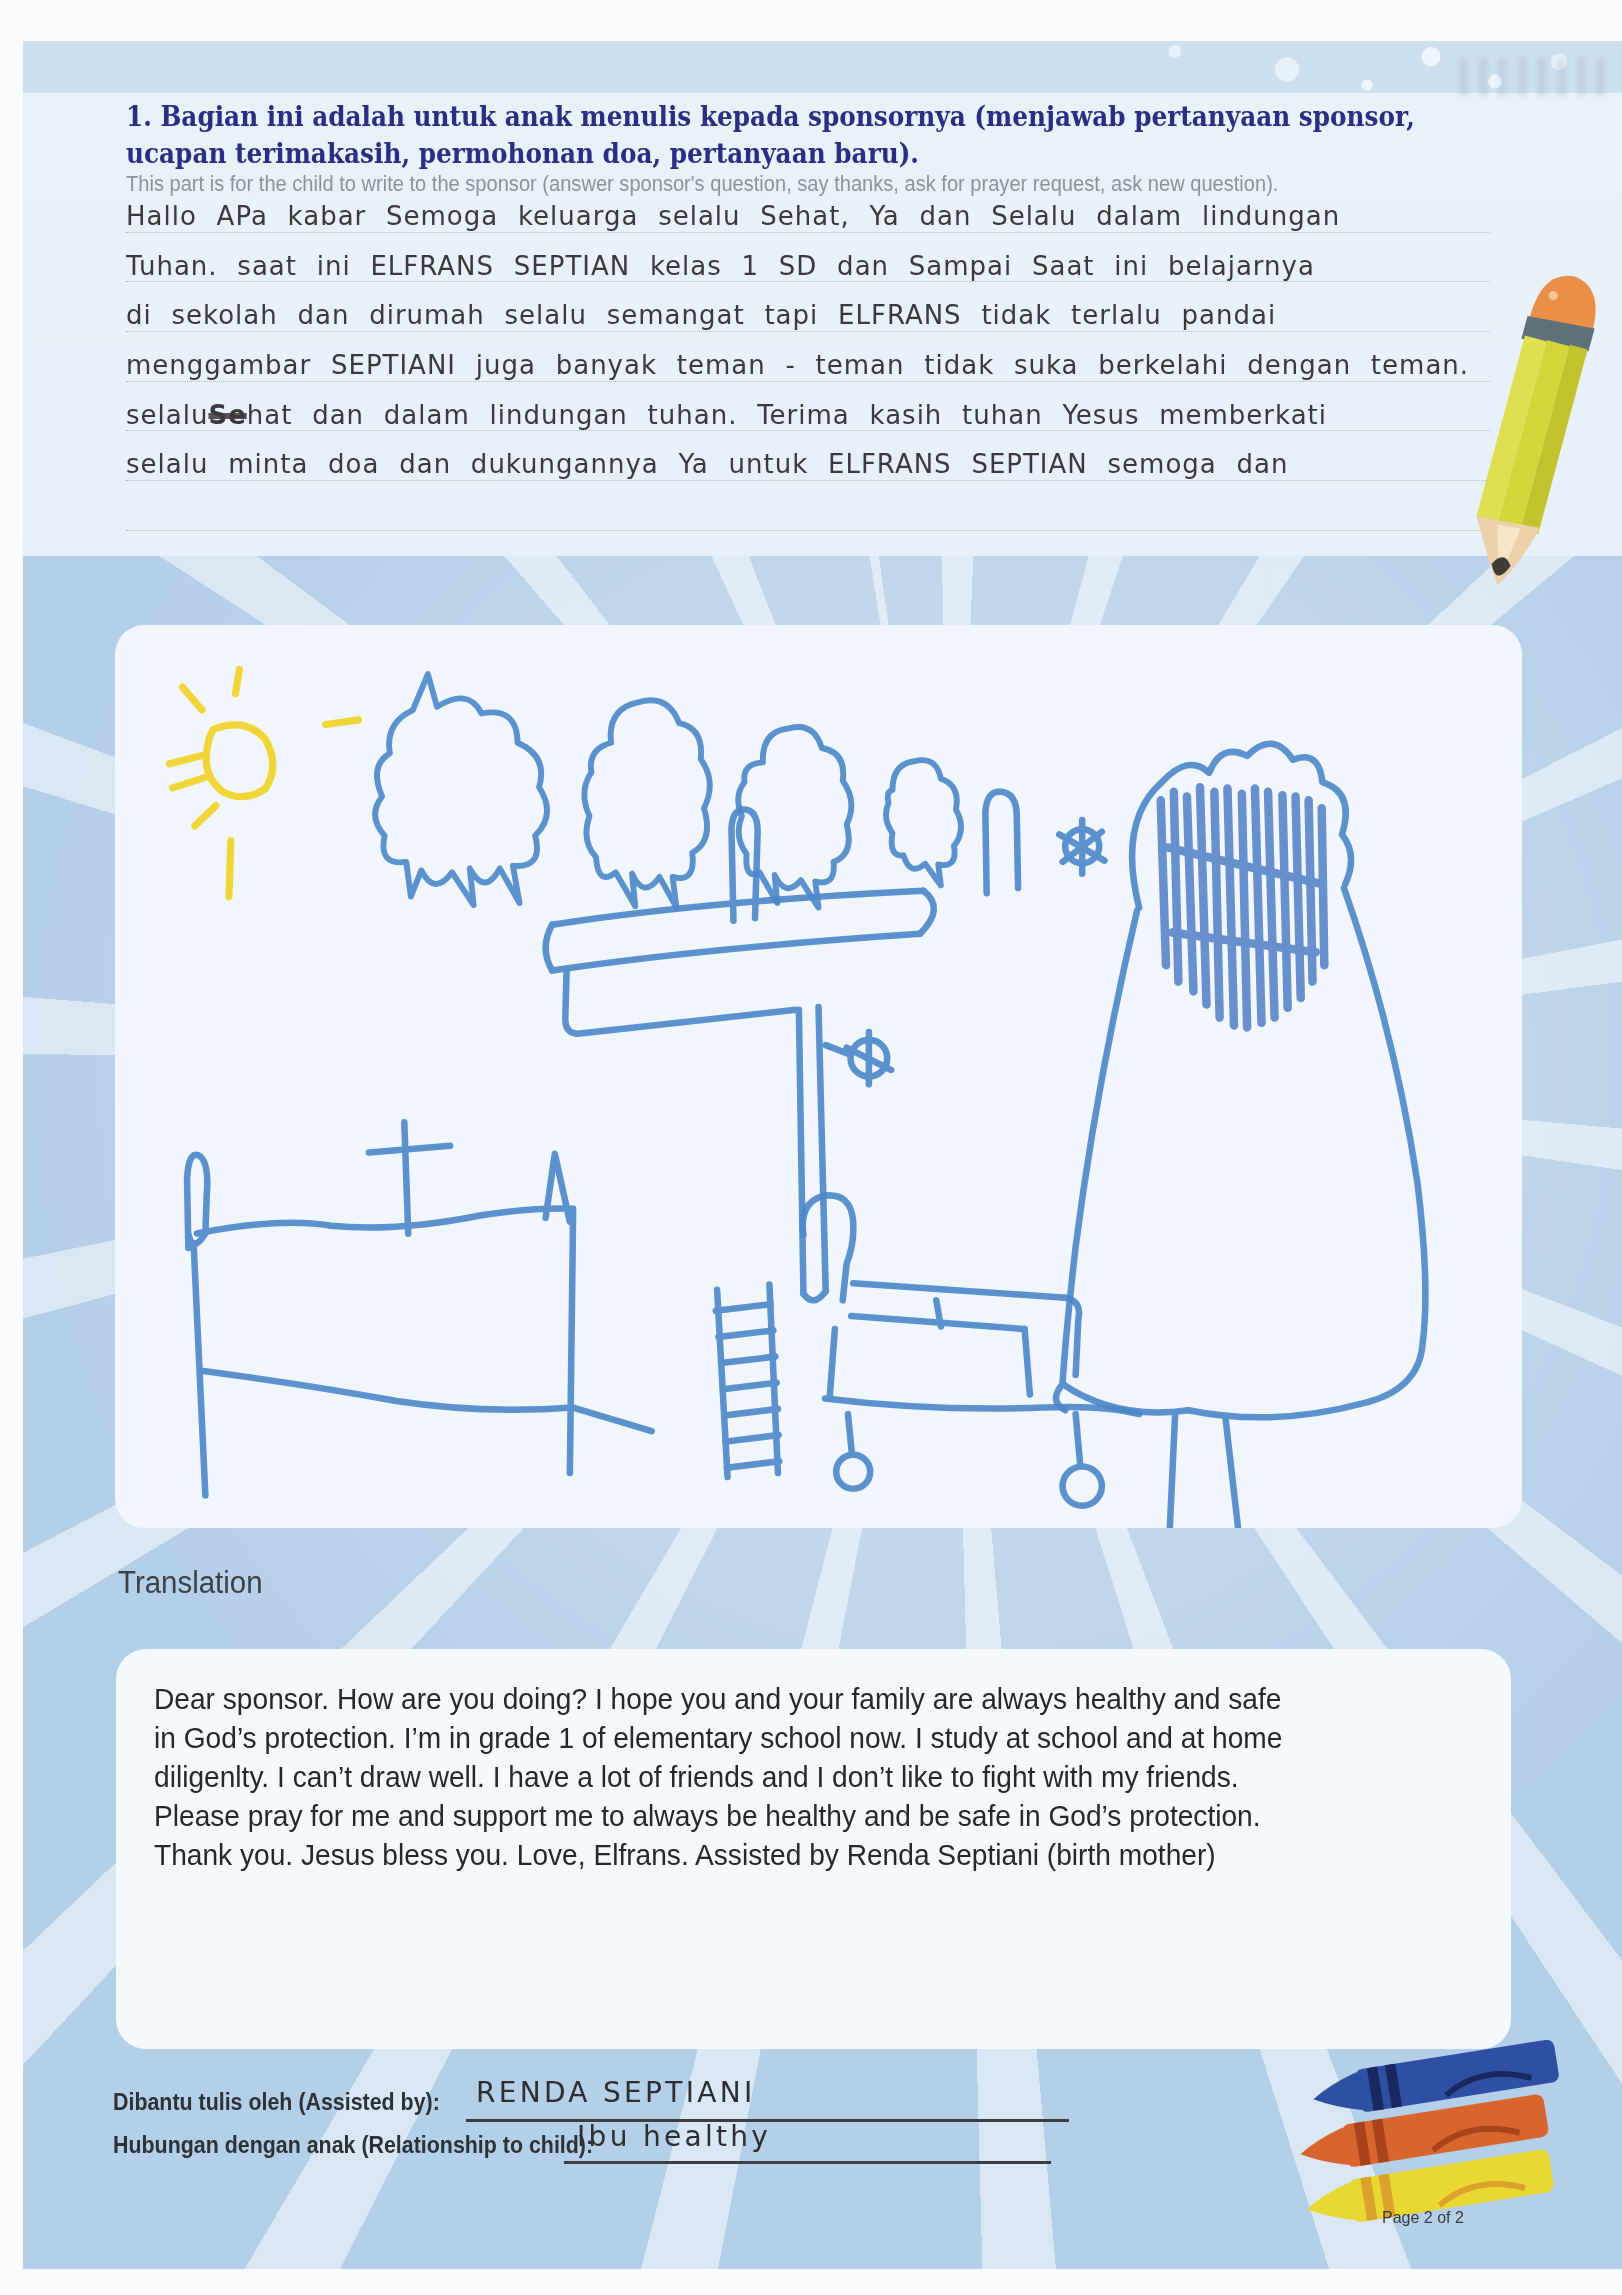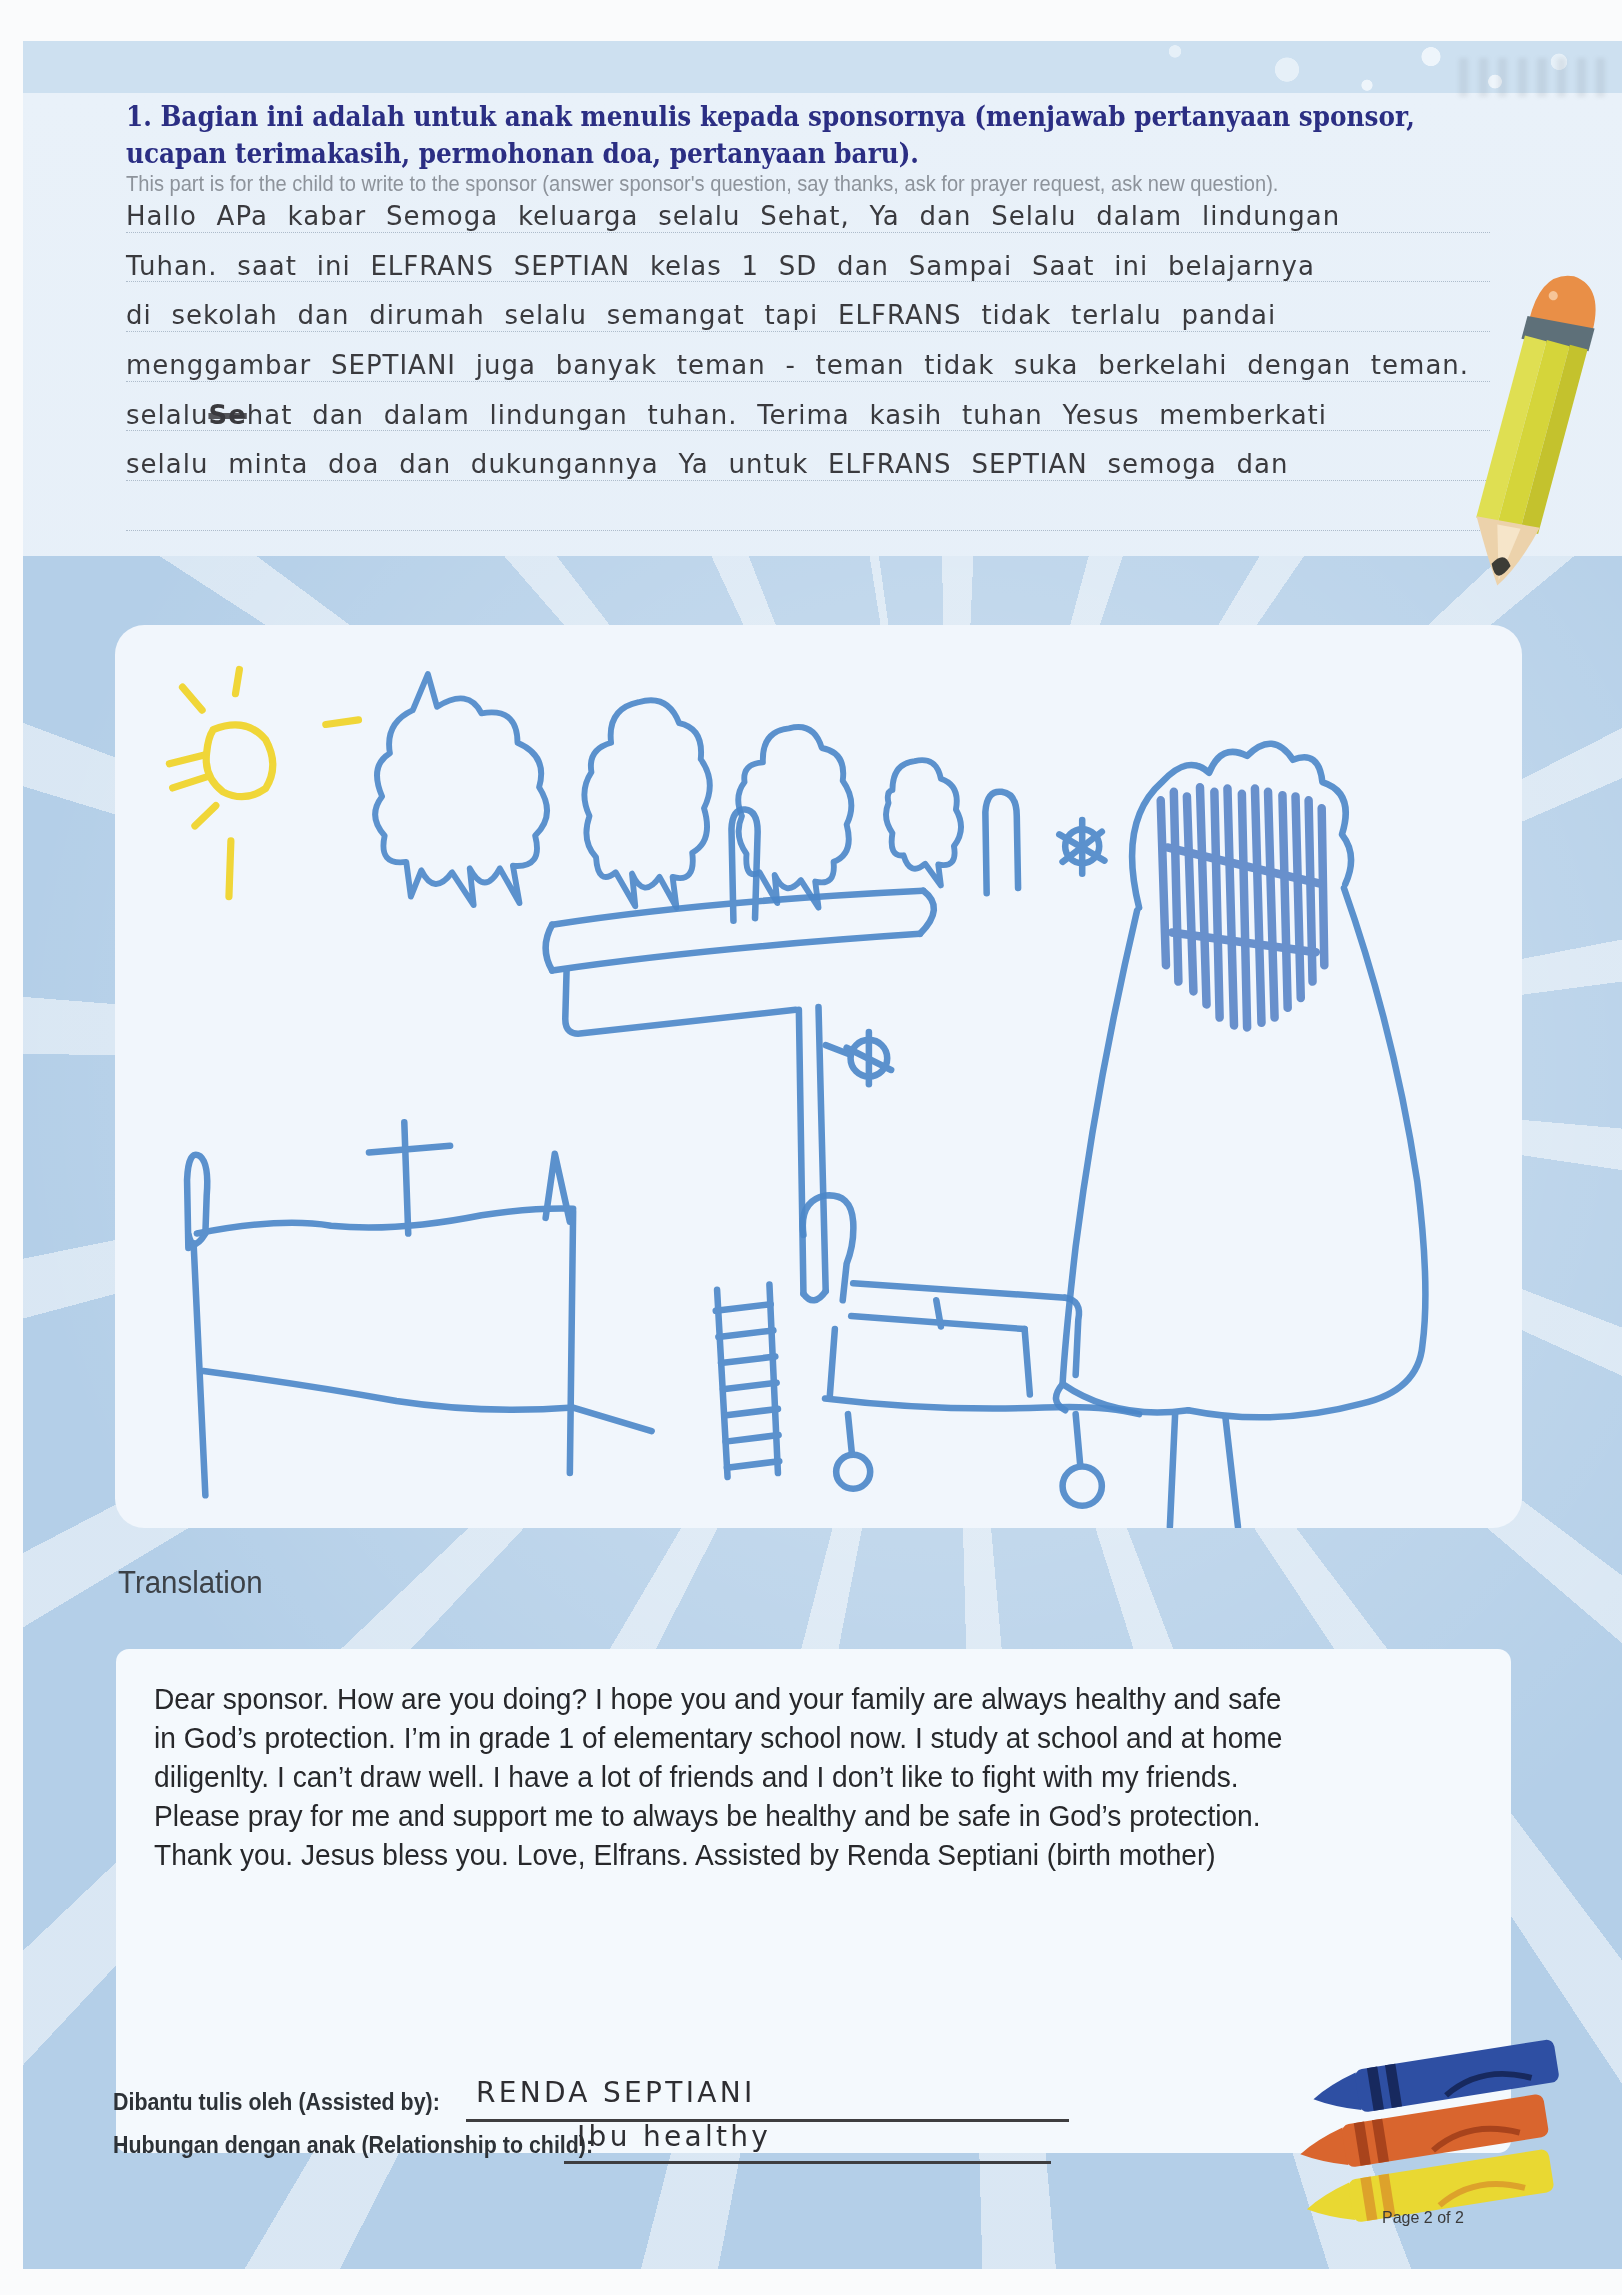--- a/index.html
+++ b/index.html
@@ -39,22 +39,22 @@
         font-family:"DejaVu Sans", sans-serif;font-size:26px;color:#3a3a3e;
         letter-spacing:1px;word-spacing:10.5px;text-align:right;}
   .hw-line .scribble{font-weight:bold;text-decoration:line-through;text-decoration-thickness:5.9px;
         text-decoration-color:rgba(58,58,62,.85);}
   
   .draw-panel{position:absolute;left:115px;top:625px;width:1407px;height:903px;
         background:#f1f6fc;border-radius:29.4px;}
   
   .tr-head{position:absolute;left:118px;top:1565px;font-size:31px;color:#3c4147;
         transform:scaleX(.95);transform-origin:left top;}
-  .tr-panel{position:absolute;left:116px;top:1649px;width:1395px;height:504px;
-        background:#f4f9fd;border-radius:13px;}
+  .tr-panel{position:absolute;left:116px;top:1649px;width:1395px;height:400px;
+        background:#f4f9fd;border-radius:30px;}
   .tr-text{position:absolute;left:38px;top:31px;width:1322px;}
   .tr-line{font-size:29px;line-height:39px;color:#27282b;transform:scaleX(.97);
         transform-origin:left top;white-space:nowrap;}
   
   .f-label{position:absolute;font-size:23px;font-weight:bold;color:#2d3237;
         transform:scaleX(.93);transform-origin:left top;white-space:nowrap;}
   .f-value{position:absolute;font-family:"DejaVu Sans", sans-serif;font-size:28px;color:#2e2e32;
         letter-spacing:3.3px;white-space:nowrap;text-align:right;}
   .f-line{position:absolute;height:2.6px;background:#3e3e40;}
   .page-num{position:absolute;left:1382px;top:2209px;font-size:16px;color:#3a3a3a;}

